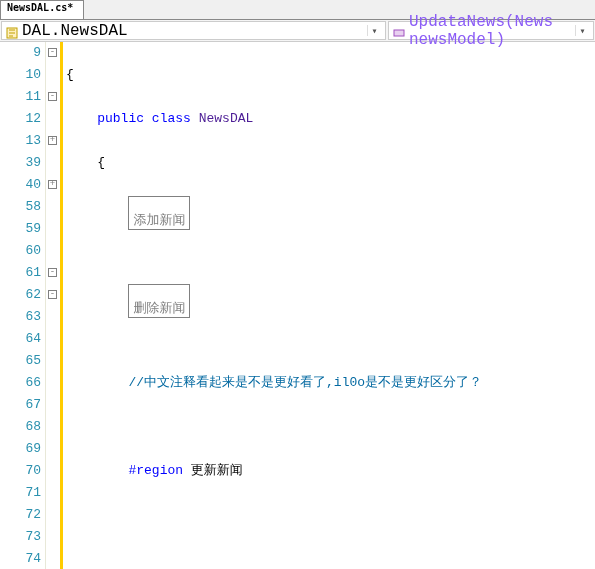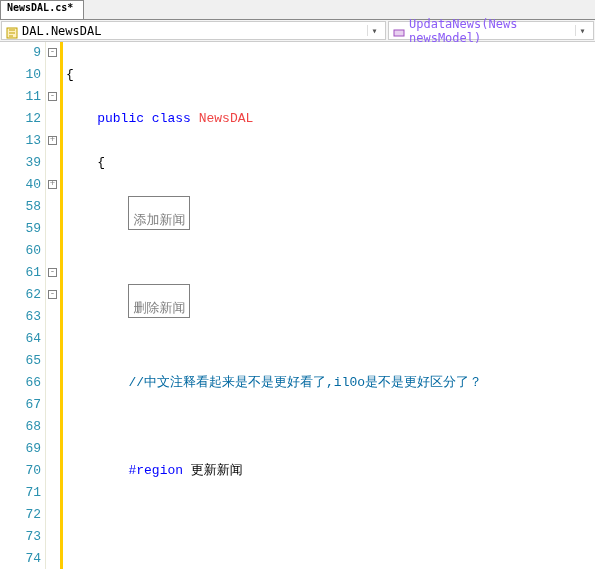--- a/index.html
+++ b/index.html
@@ -42,22 +42,23 @@
 }
 .nav-left { flex: 0 0 385px; padding: 0 4px; }
 .nav-right { flex: 1; padding: 0 4px; }
 .nav-icon {
   width: 12px; height: 12px;
   margin-right: 4px;
   display: inline-block;
 }
 .nav-text {
   flex: 1;
-  font-size: 12px;
+  font-size: 16px;
   color: #000;
+  font-family: Liberation Mono, monospace;
 }
 .nav-text.dim { color: #8b5cf6; }
 .nav-dd {
   width: 14px;
   text-align: center;
   color: #555;
   font-size: 10px;
   border-left: 1px solid #ddd;
   margin-left: 4px;
 }
@@ -113,21 +114,21 @@
   background: linear-gradient(#ffcc00 0%, #ffcc00 100%);
 }
 .code {
   flex: 1;
   white-space: pre;
   padding-left: 2px;
   overflow: hidden;
 }
 .code-line { height: 22px; }
 .kw { color: #0000ff; }
-.type { color: #ef4444; }
+.type { color: #4c1d95; }
 .cmt { color: #0369a1; }
 .region-box {
   display: inline-block;
   border: 1px solid #808080;
   padding: 16px 4px;
   color: #808080;
   line-height: 16px;
   height: 18px;
 }
 svg.icon-svg { width: 12px; height: 12px; vertical-align: middle; }

